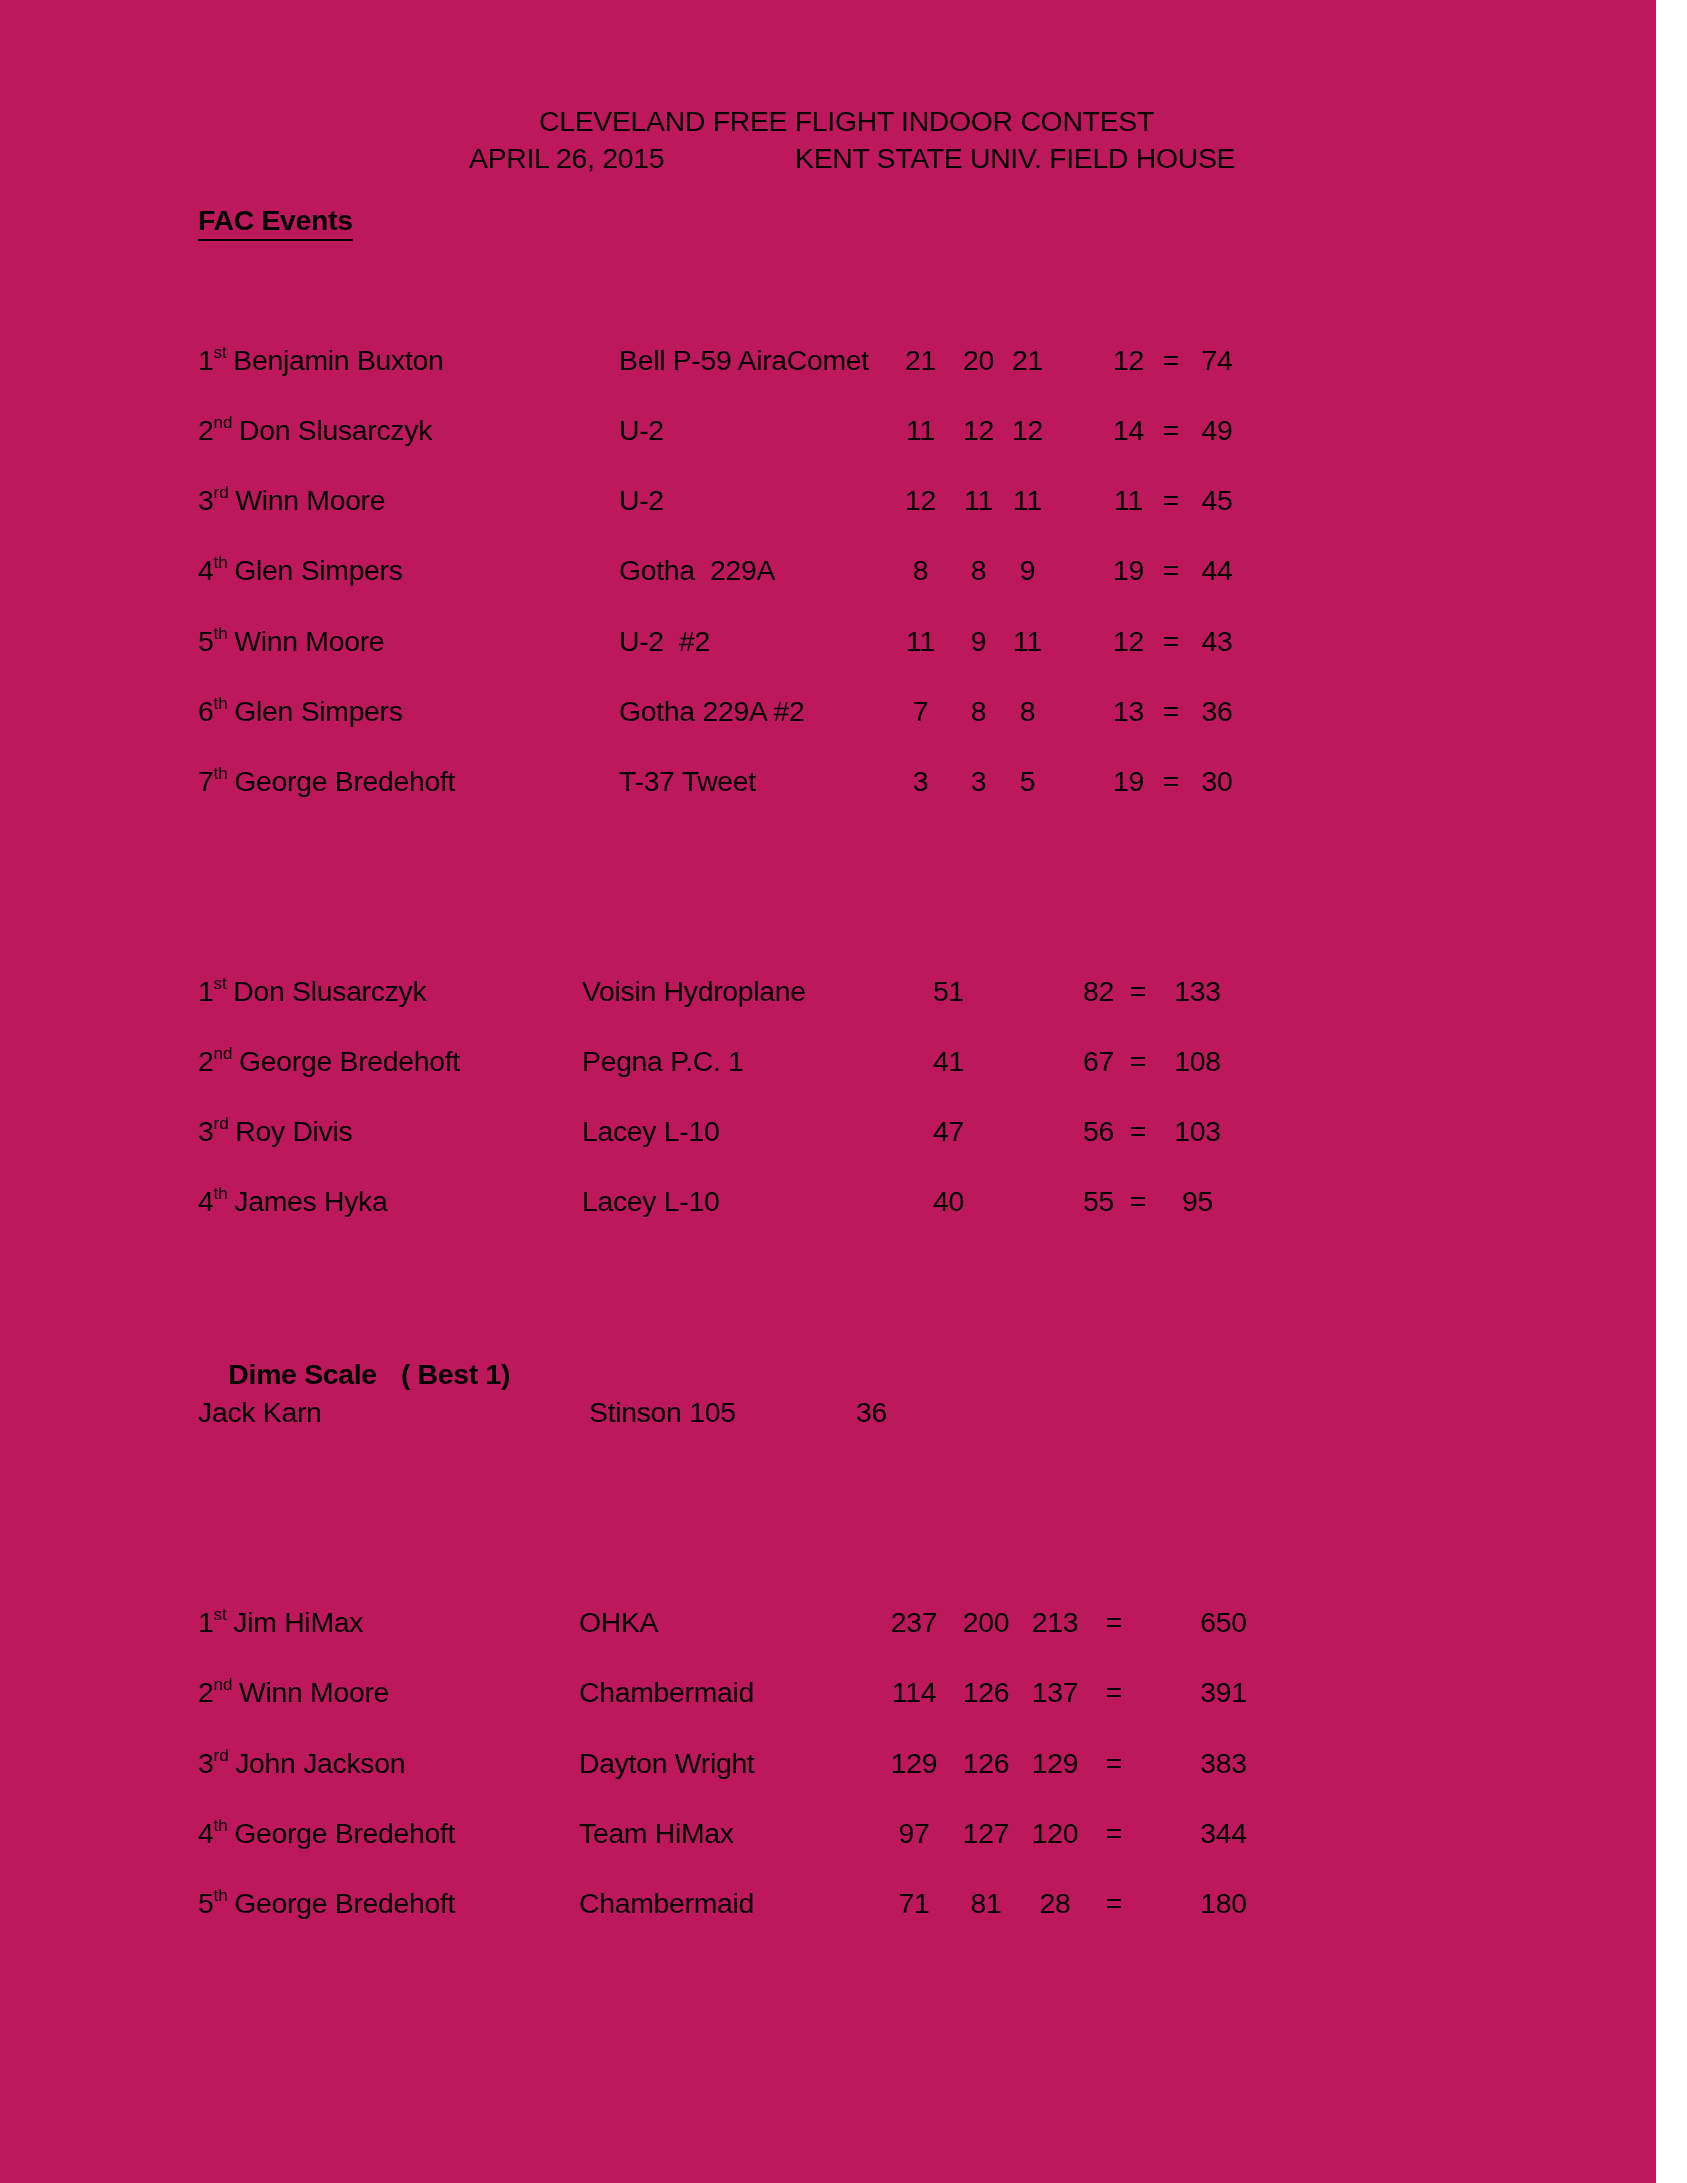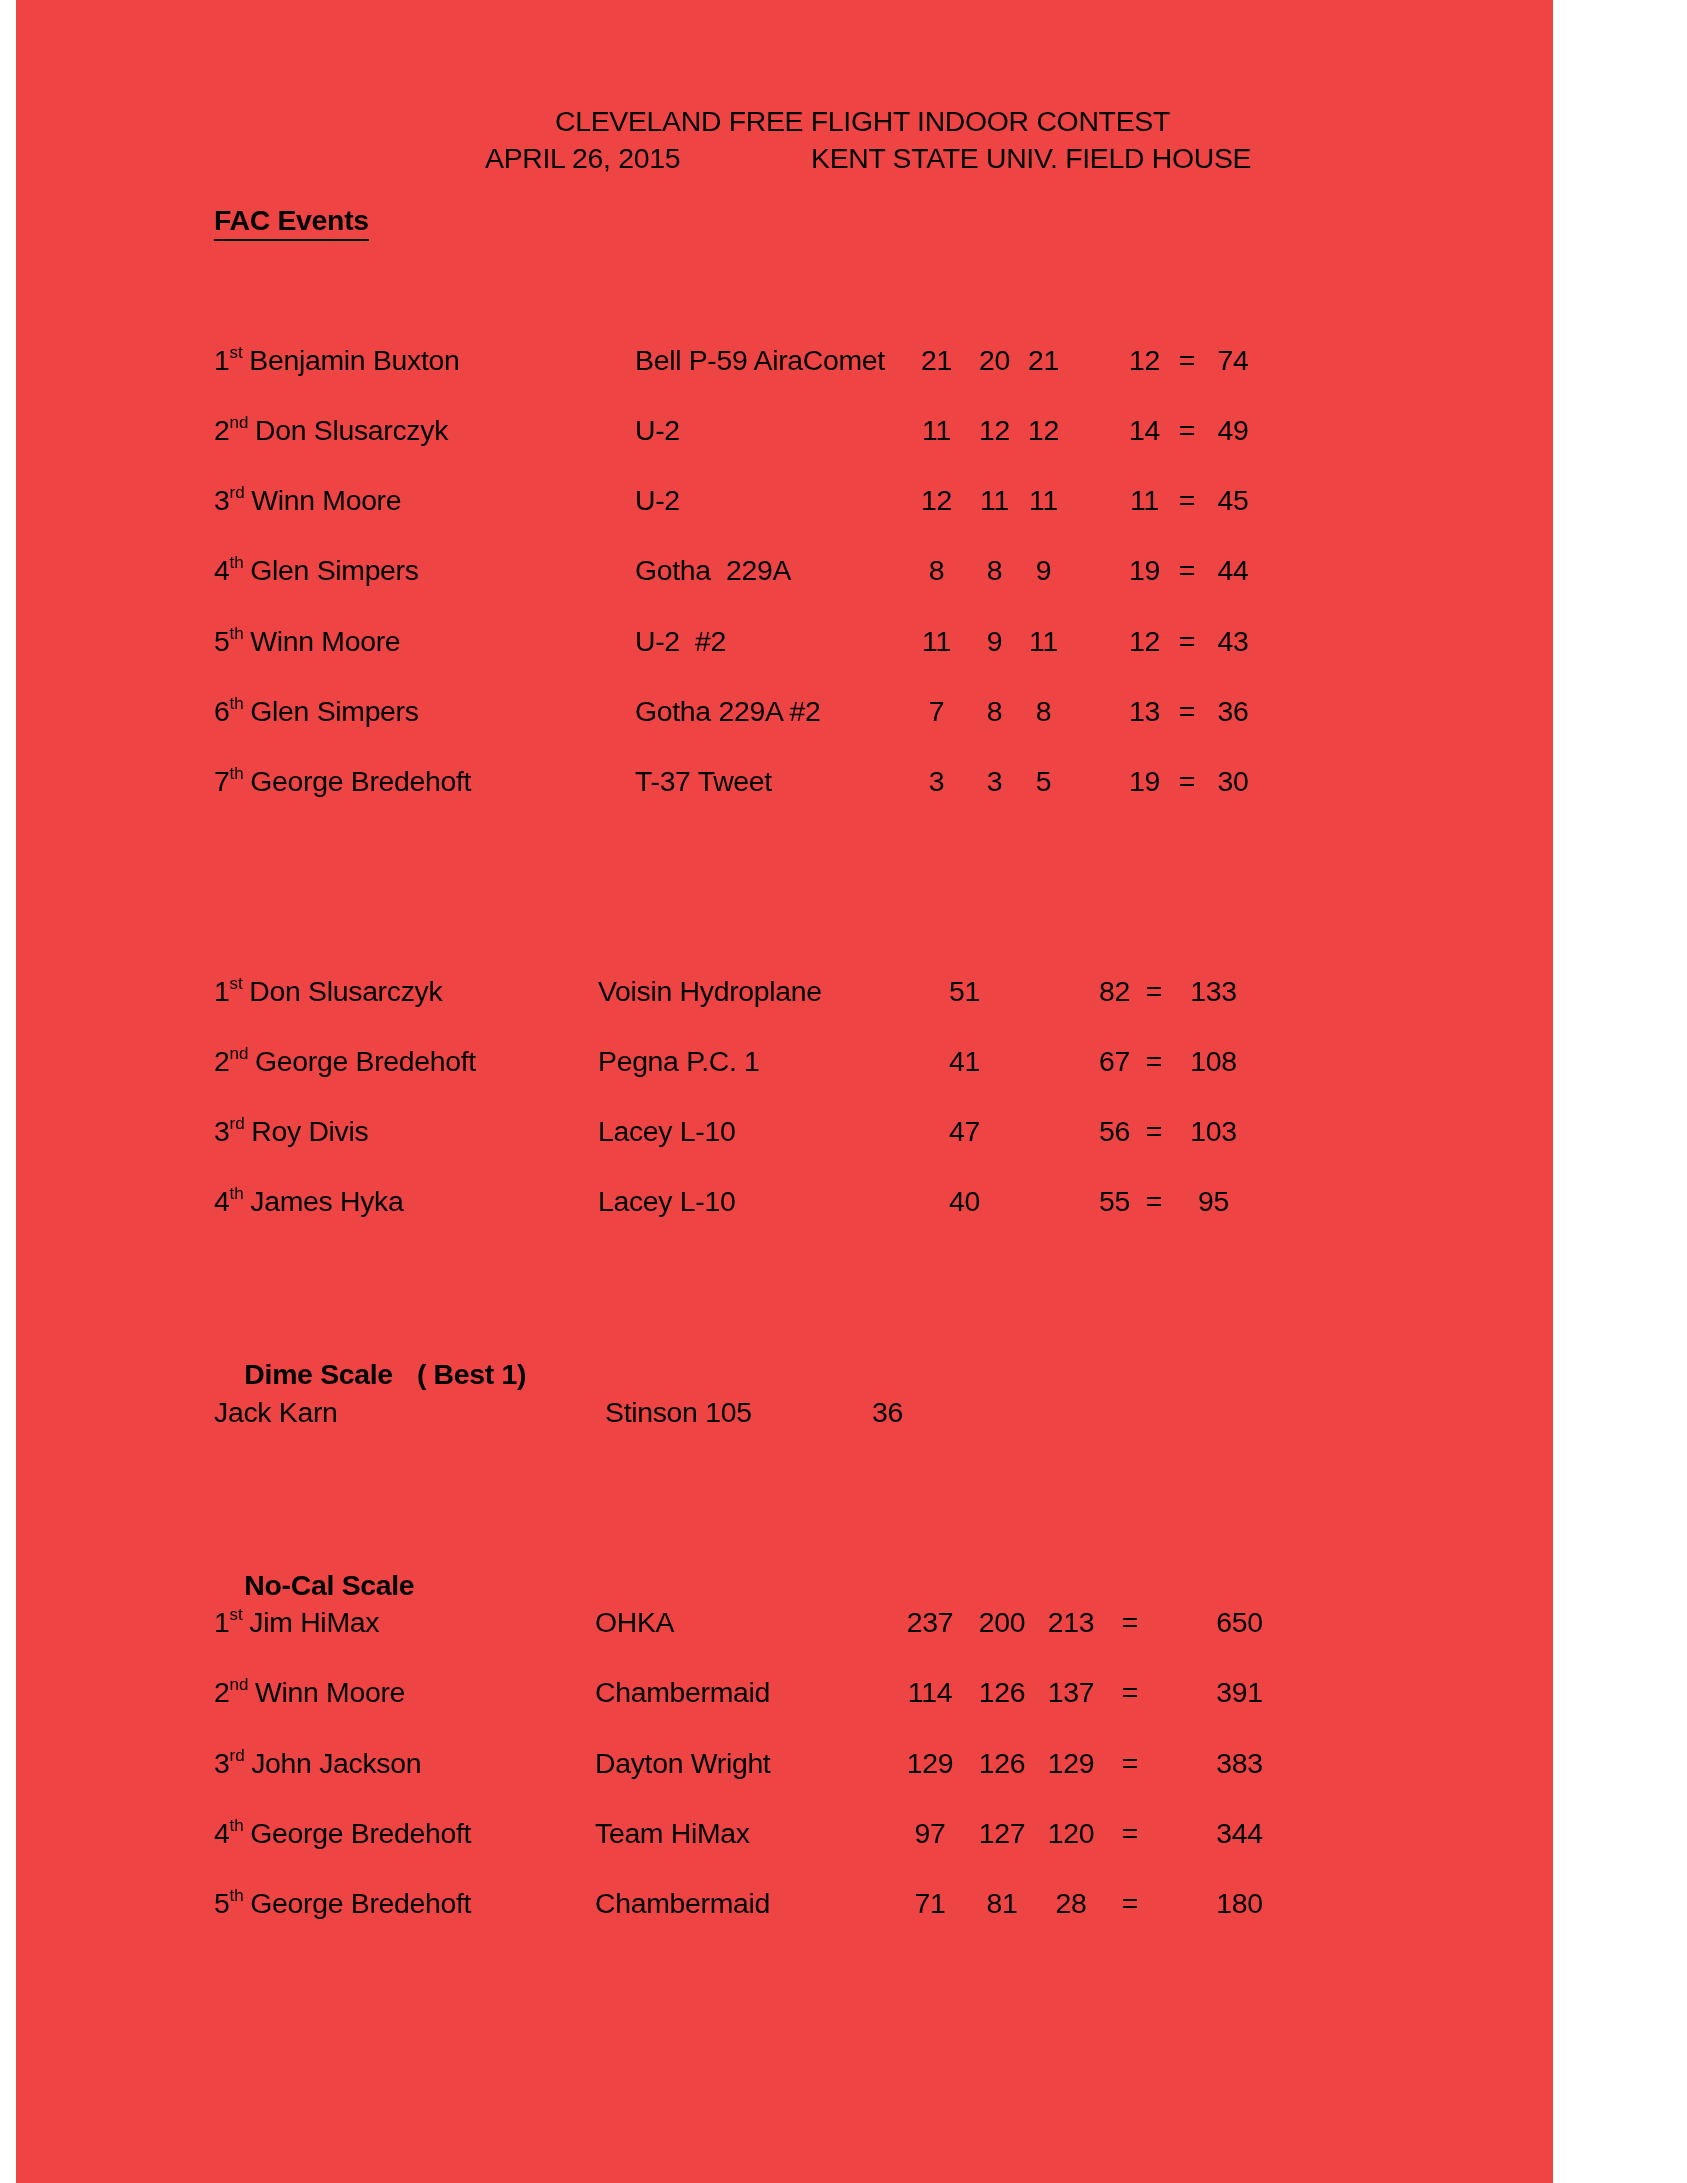--- a/index.html
+++ b/index.html
@@ -2,28 +2,27 @@
 <html style="font-size:10.6px"><head>
 <meta charset="utf-8">
 <style>
   html, body {
     margin: 0;
     padding: 0;
     background: #ffffff;
   }
   .page {
     position: relative;
-    width: 1537px;
+    width: 1656px;
     height: 2183px;
-    background: #ef4444;
+    background: #be185d;
     color: #000000;
     font-family: "Liberation Sans", sans-serif;
     font-size: 28.4px;
     letter-spacing: -0.3px;
-    margin-left: 16px;
   }
   .abs { position: absolute; white-space: pre; }
   .doc-title { top: 105px; left: 539px; font-size: 28.4px; }
   .doc-date  { top: 142px; left: 469px; }
   .doc-venue { top: 142px; left: 795px; }
   .fac-heading { top: 204px; left: 198px; font-weight: bold; }
   .fac-heading .u { border-bottom: 2.6px solid #000; padding-bottom: 2.6px; }
   .sec-head { left: 198px; font-weight: bold; }
   .sec-best { margin-left: 24px; }
   .row { position: absolute; left: 0; top: 0; width: 1687px; height: 40px; }
@@ -191,23 +190,20 @@
   <div class="abs sec-head" style="top:1325px">
     <span>Dime Scale</span><span class="sec-best">( Best 1)</span>
   </div>
 
   <div class="row dime" style="top:1396px">
     <span class="cell name"><span>Jack Karn</span></span>
     <span class="cell aircraft">Stinson 105</span>
     <span class="cell num s1">36</span>
   </div>
 
-  <div class="abs sec-head" style="top:1536px">
-    <span>No-Cal Scale</span><span class="sec-best"></span>
-  </div>
 
   <div class="row nocal" style="top:1606px">
     <span class="cell name"><span>1</span><sup class="ord">st</sup><span>Jim HiMax</span></span>
     <span class="cell aircraft">OHKA</span>
     <span class="cell num s1">237</span>
     <span class="cell num s2">200</span>
     <span class="cell num s3">213</span>
     <span class="cell num eq">=</span>
     <span class="cell num total">650</span>
   </div>

